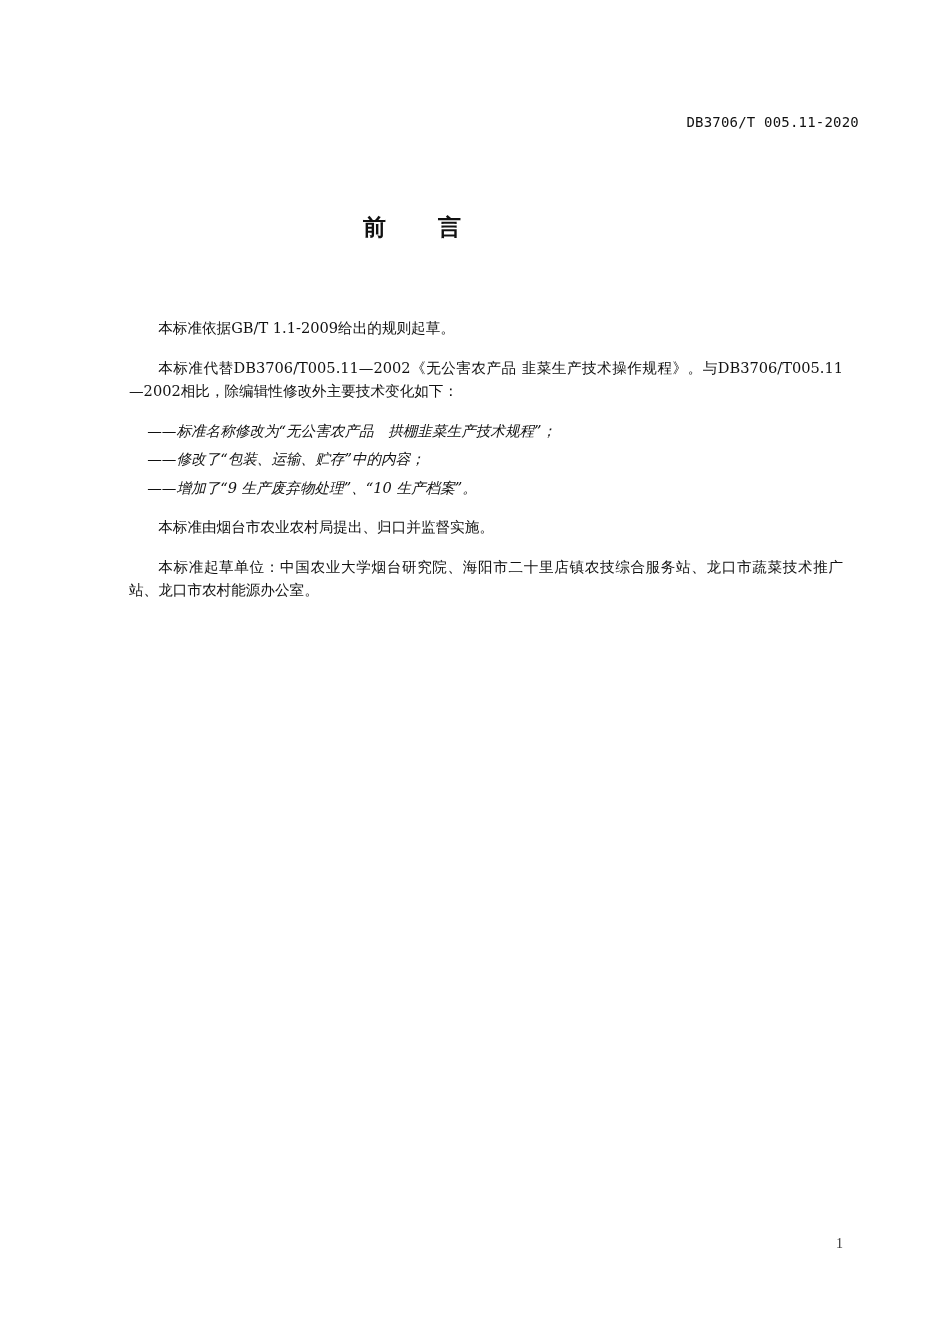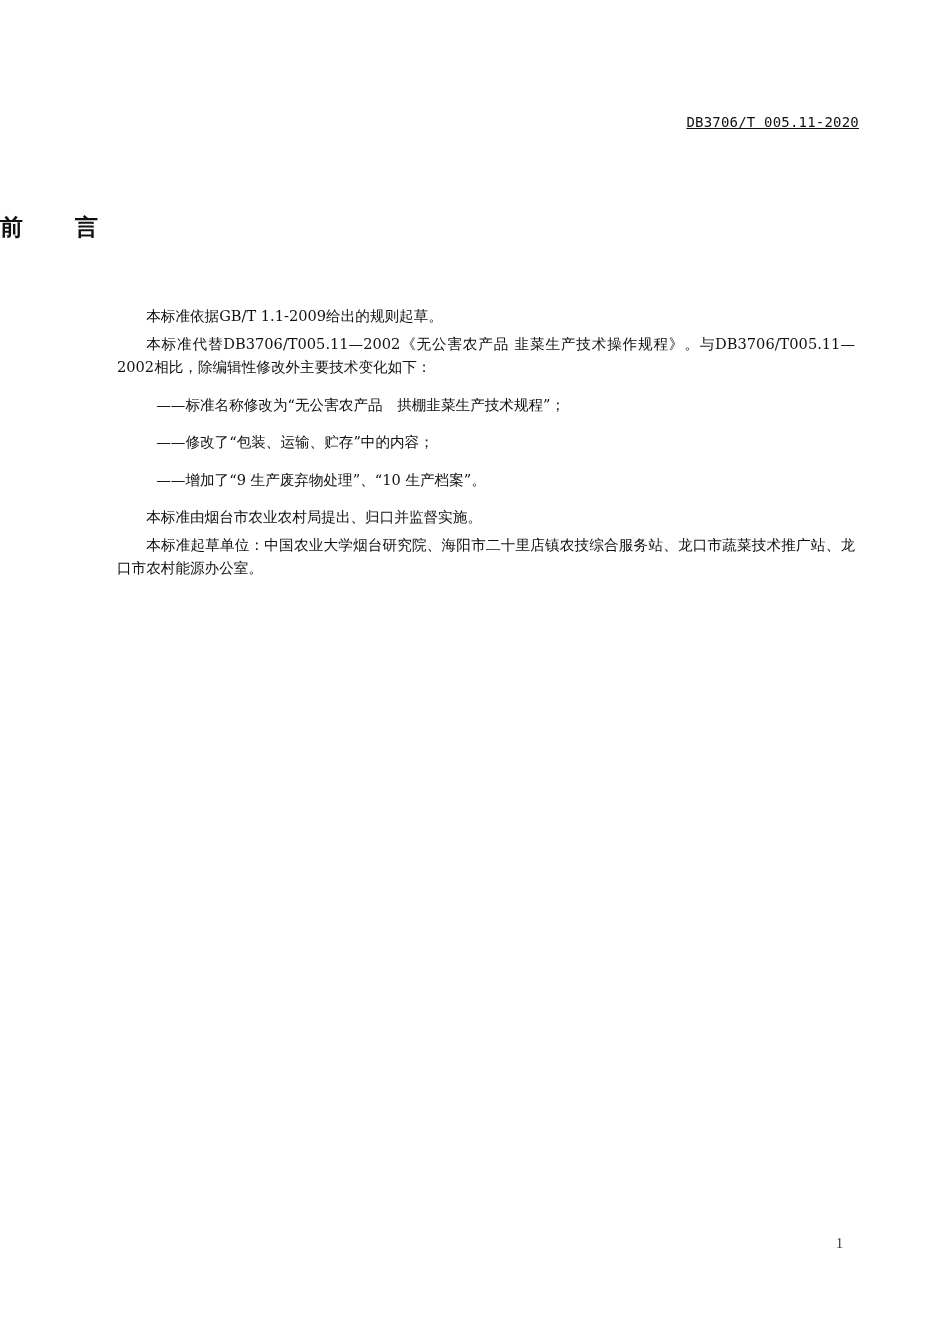--- a/index.html
+++ b/index.html
@@ -1,24 +1,24 @@
 <!DOCTYPE html>
 <html><head>
 <meta charset="utf-8">
 <style>
   html, body { margin: 0; padding: 0; background: #ffffff; }
   body { width: 950px; height: 1344px; position: relative; overflow: hidden;
          font-family: "DejaVu Serif", "Liberation Serif", serif; color: #111; }
-  .header-code { position: absolute; top: 114px; right: 91px; font-family: "DejaVu Sans Mono", "Liberation Mono", monospace; font-size: 14px; letter-spacing: 0.2px; color: #111; text-decoration: underline; }
-  .title { position: absolute; top: 212px; left: 0; width: 824px; text-align: left; font-family: "DejaVu Sans", "Liberation Sans", sans-serif; font-size: 23px; font-weight: bold; letter-spacing: 0; }
+  .header-code { position: absolute; top: 114px; right: 91px; font-family: "DejaVu Sans Mono", "Liberation Mono", monospace; font-size: 14px; letter-spacing: 0.2px; color: #111; }
+  .title { position: absolute; top: 212px; left: 0; width: 824px; text-align: center; font-family: "DejaVu Sans", "Liberation Sans", sans-serif; font-size: 23px; font-weight: bold; letter-spacing: 0; }
   .title span { display: inline-block; }
   .title .gap { width: 52px; }
   .body { position: absolute; top: 300px; left: 113px; width: 746px; font-size: 14.6px; line-height: 23.5px; }
-  .p { margin: 4px; text-indent: 2em; text-align: justify; text-justify: inter-character; }
-  .dash { margin: 14px; padding-left: 4em; text-indent: -2em; text-align: justify; text-justify: inter-character; }
+  .p { margin: 16px; text-indent: 2em; text-align: justify; text-justify: inter-character; }
+  .dash { margin: 5px; padding-left: 4em; text-indent: -2em; text-align: justify; text-justify: inter-character; font-style: italic; }
   .page-num { position: absolute; top: 1236px; left: 836px; font-family: "Liberation Serif", serif; font-size: 14px; color: #333; }
 </style>
 </head>
 <body>
 
 <div class="header-code">DB3706/T 005.11-2020</div>
 
 <div class="title">
   <span>前</span><span class="gap"></span><span>言</span>
 </div>

